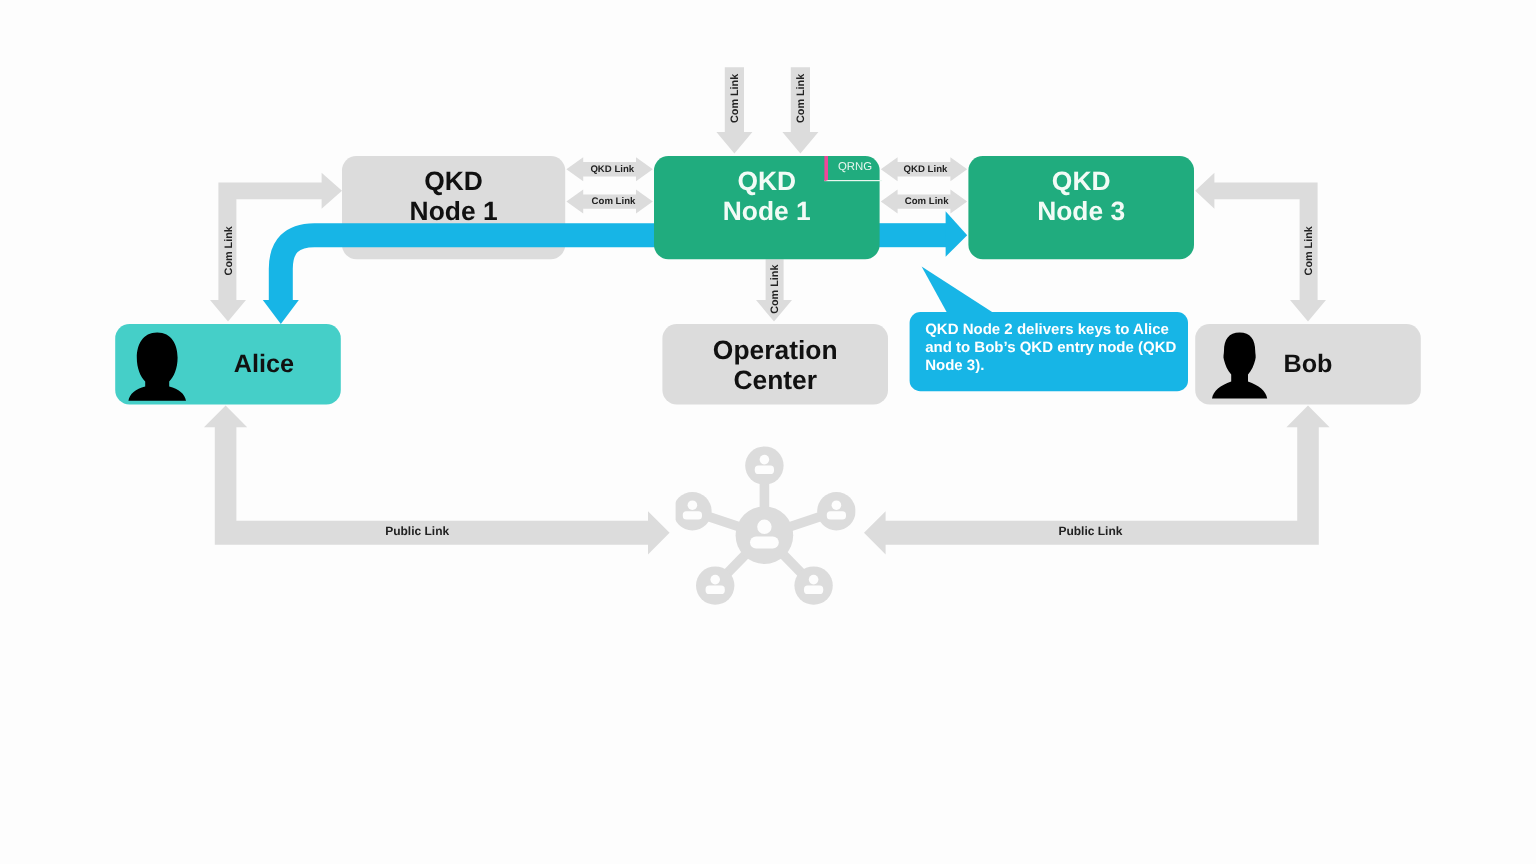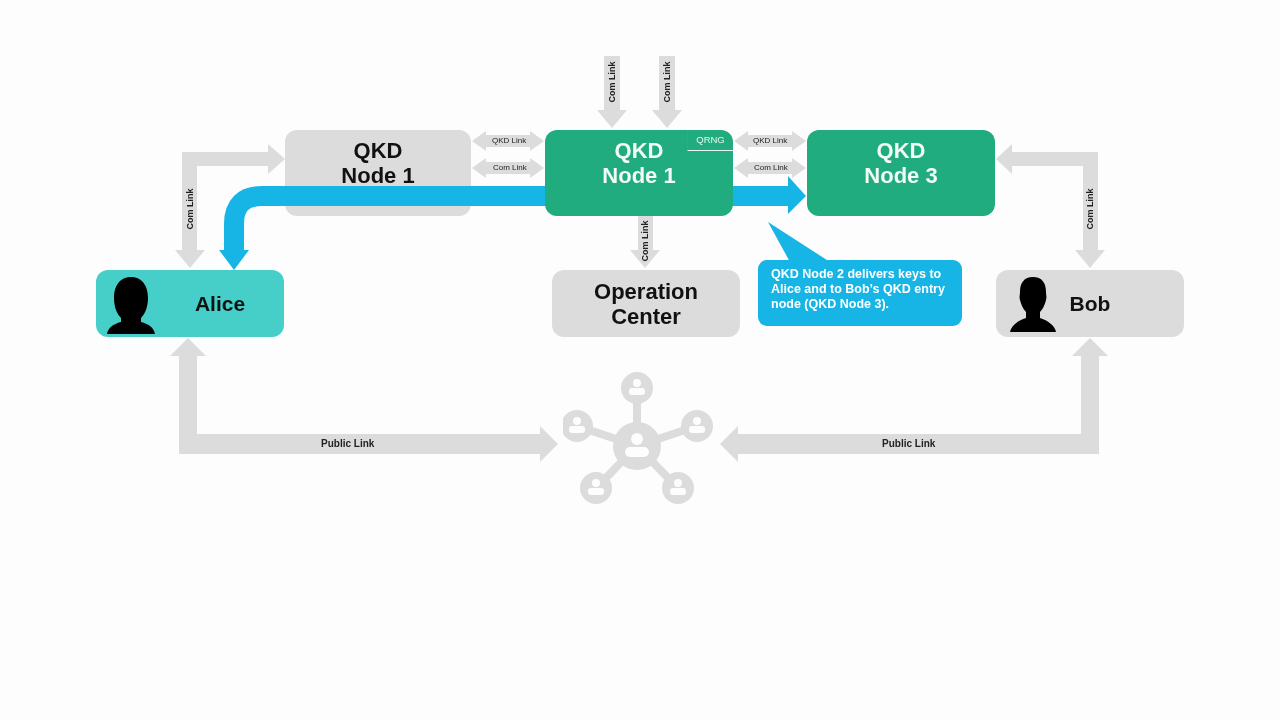--- a/index.html
+++ b/index.html
@@ -5,28 +5,28 @@
     html, body { margin: 0; padding: 0; background: #fdfdfd; }
     body { width: 1280px; height: 720px; position: relative; overflow: hidden;
            font-family: "Liberation Sans", "DejaVu Sans", sans-serif; }
     .abs { position: absolute; }
     svg.layer { position: absolute; left: 0; top: 0; }
     .box { position: absolute; border-radius: 12px; display: flex; align-items: center;
            justify-content: center; text-align: center; font-weight: bold; line-height: 25px; font-size: 22px; }
     .gray { background: #dcdcdc; color: #111; }
     .green { background: #20ac7e; color: #f2fbf6; }
     .teal { background: #45cfc8; color: #111; }
-    .lbl { position: absolute; font-size: 8px; font-weight: normal; color: #222; white-space: nowrap; }
+    .lbl { position: absolute; font-size: 8px; font-weight: bold; color: #222; white-space: nowrap; }
     .vlbl { position: absolute; font-size: 9px; font-weight: bold; color: #222; white-space: nowrap;
             transform: rotate(-90deg); transform-origin: center center; }
     .pub { position: absolute; font-size: 10px; font-weight: bold; color: #222; white-space: nowrap; text-align: center; }
-    .callout { position: absolute; left: 758px; top: 260px; width: 204px; height: 66px; background: #17b5e6;
+    .callout { position: absolute; left: 758px; top: 260px; width: 232px; height: 66px; background: #17b5e6;
                border-radius: 9px; color: #fff; font-size: 12.5px; font-weight: bold; line-height: 15px;
                padding: 7px 8px 0 13px; box-sizing: border-box; }
-    .qrng { position: absolute; left: 687px; top: 130px; width: 45px; height: 20px; border-left: 1px solid #ec4899;
+    .qrng { position: absolute; left: 687px; top: 130px; width: 45px; height: 20px; border-left: 3px solid #ec4899;
             border-bottom: 1px solid #e8f7ef; color: #e8f7ef; font-size: 9.5px; text-align: center; line-height: 20px; }
     .person-name { font-size: 21px; font-weight: bold; }
   </style>
 </head>
 <body>
 
 <svg class="layer" width="1280" height="720">
   <g fill="#dcdcdc">
 
     <polygon points="604,56 620,56 620,110 627,110 612,128 597,110 604,110"></polygon>

